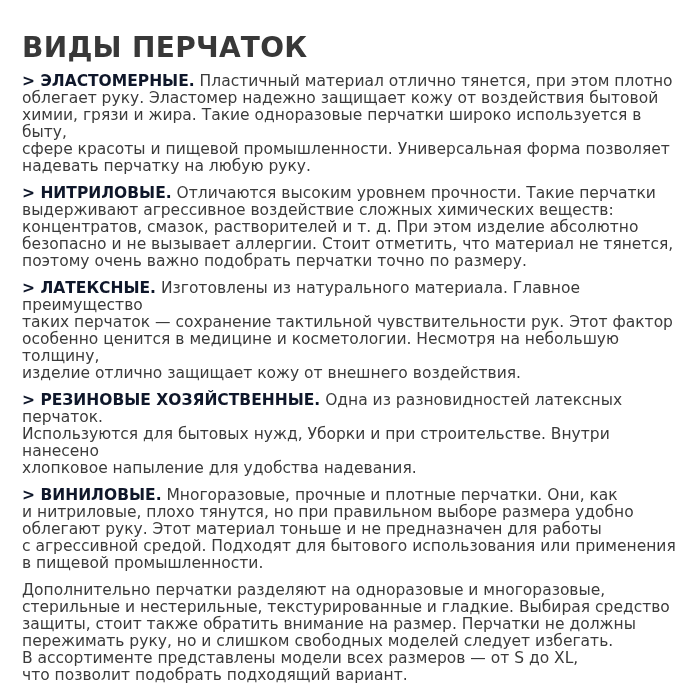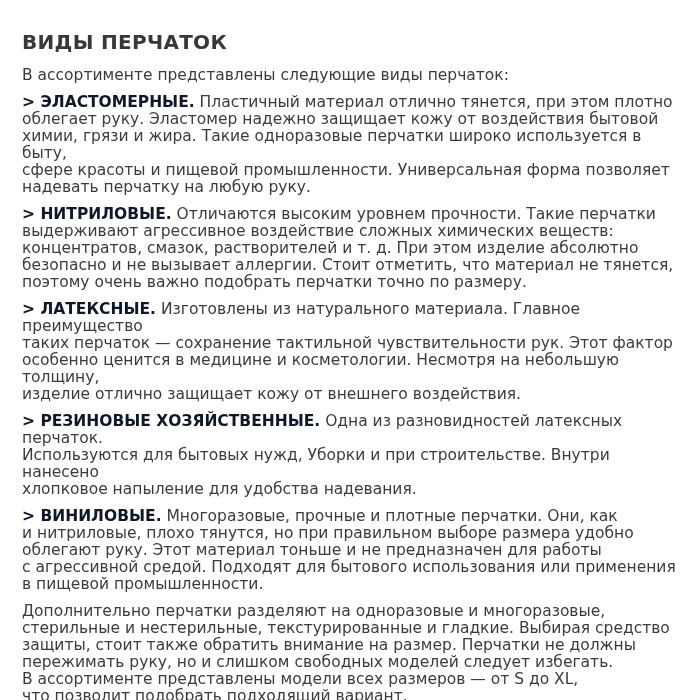--- a/index.html
+++ b/index.html
@@ -14,23 +14,23 @@
     font-family: "DejaVu Sans", sans-serif;
   }
   .doc {
     box-sizing: border-box;
     width: 700px;
     height: 700px;
     padding: 22px 20px 0 22px;
     overflow: hidden;
   }
   .doc h1 {
-    margin: 8px 0 13px 0;
+    margin: 14px 0 13px 0;
     font-family: "DejaVu Sans", sans-serif;
-    font-size: 20px;
+    font-size: 28px;
     line-height: 24px;
     font-weight: 700;
     color: #383838;
     letter-spacing: 0.3px;
   }
   .doc p {
     margin: 0 0 10px 0;
     font-size: 15.5px;
     line-height: 17px;
     font-weight: 400;
@@ -45,21 +45,20 @@
     margin-bottom: 5px;
   }
 </style>
 </head>
 <body>
 
 <main class="doc">
   <h1>ВИДЫ ПЕРЧАТОК</h1>
 
 
-  <p>В ассортименте представлены следующие виды перчаток:</p>
 
   <p><strong>&gt; ЭЛАСТОМЕРНЫЕ.</strong> <span>Пластичный материал отлично тянется, при этом плотно
 облегает руку. Эластомер надежно защищает кожу от воздействия бытовой
 химии, грязи и жира. Такие одноразовые перчатки широко используется в быту,
 сфере красоты и пищевой промышленности. Универсальная форма позволяет
 надевать перчатку на любую руку.</span></p>
 
   <p><strong>&gt; НИТРИЛОВЫЕ.</strong> <span>Отличаются высоким уровнем прочности. Такие перчатки
 выдерживают агрессивное воздействие сложных химических веществ:
 концентратов, смазок, растворителей и т. д. При этом изделие абсолютно

